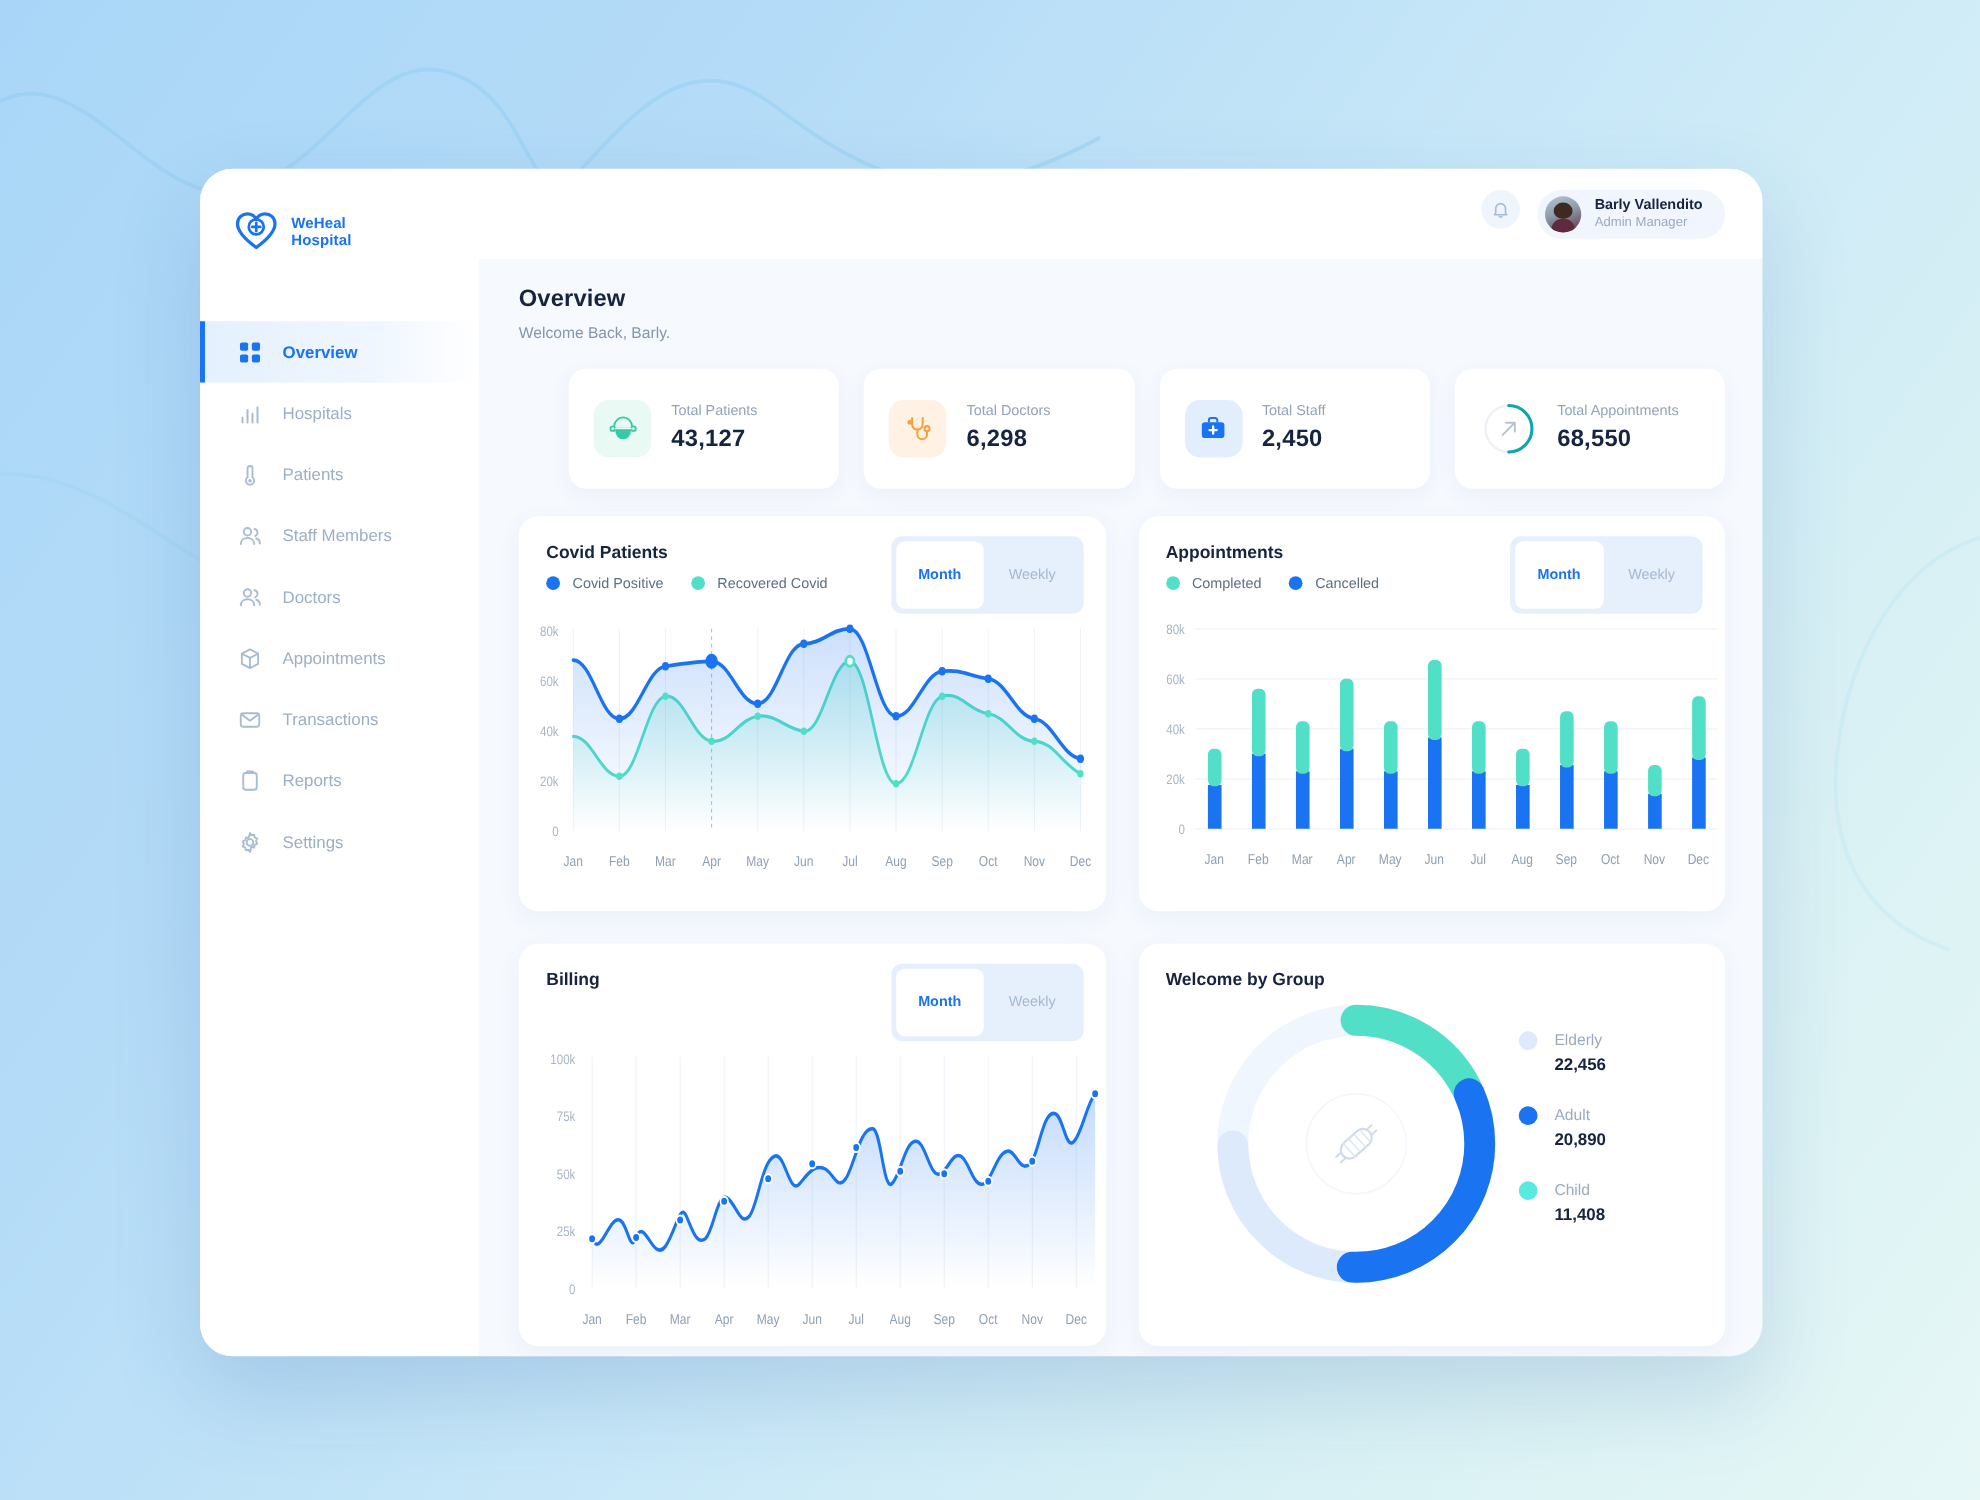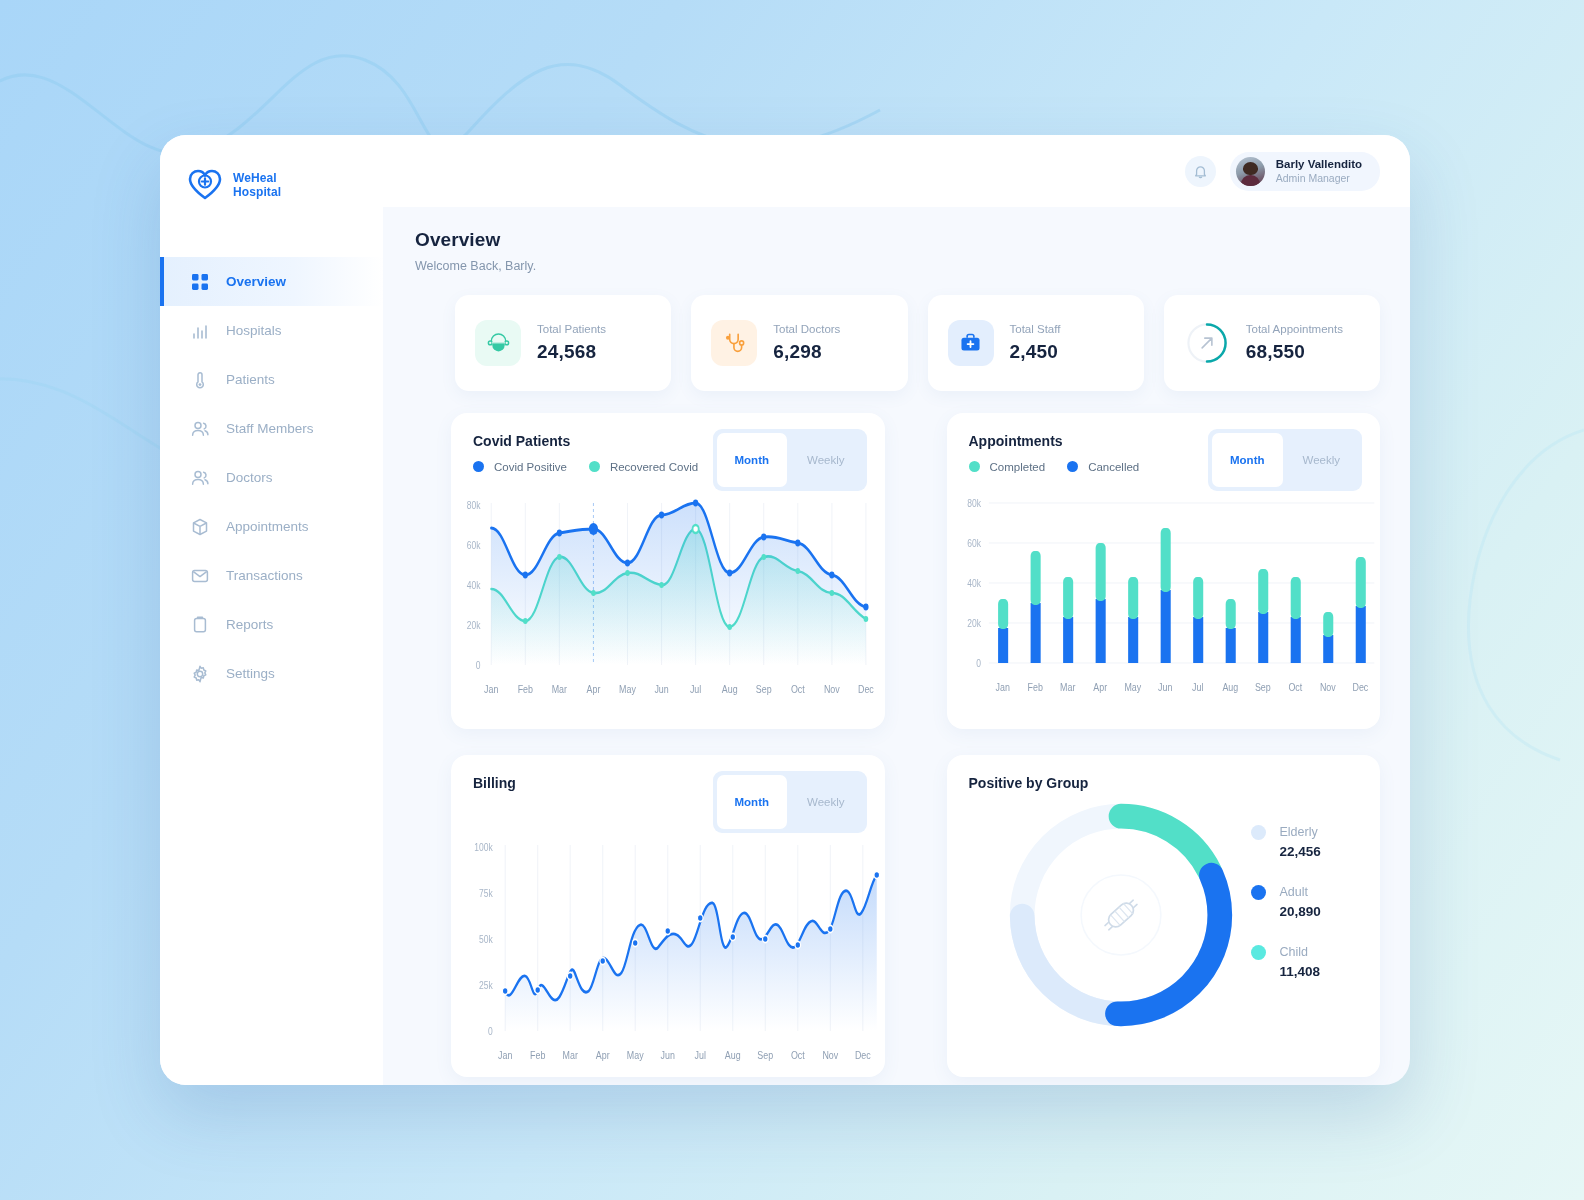--- a/index.html
+++ b/index.html
@@ -51,21 +51,21 @@
   }
   .search {
     width: 348px; height: 38px; border: 1.3px solid #e8edf5; border-radius: 19px;
     display: flex; align-items: center; gap: 10px; padding: 0 16px; background: #fff;
   }
   .search input {
     border: none; outline: none; font-size: 13.5px; color: #7d8ea5;
     font-family: "Liberation Sans", sans-serif; background: transparent; width: 100%;
   }
   .search input::placeholder { color: #9fb0c4; }
-  .topbar-right { margin-left: auto; display: flex; align-items: center; gap: 14px; }
+  .topbar-right { margin-left: auto; display: flex; gap: 14px; }
   .bell { width: 31px; height: 31px; border-radius: 50%; background: #eef5fd; display: flex; align-items: center; justify-content: center; cursor: pointer; }
   .profile {
     display: flex; align-items: center; gap: 11px; background: #f1f6fe;
     border-radius: 19px; padding: 5px 18px 5px 6px; cursor: pointer;
   }
   .avatar {
     width: 29px; height: 29px; border-radius: 50%; flex: none;
     background: linear-gradient(160deg,#b9c6d4 0%,#8d9cab 45%,#5d3244 100%);
     overflow: hidden; position: relative;
   }
@@ -84,21 +84,21 @@
     flex: 1; background: #fff; border-radius: 14px; height: 96px;
     display: flex; align-items: center; gap: 16px; padding: 0 20px;
     box-shadow: 0 5px 16px rgba(90,130,190,.07);
   }
   .stat-ico { width: 46px; height: 46px; border-radius: 12px; display: flex; align-items: center; justify-content: center; flex: none; }
   .stat-label { font-size: 11.5px; color: #93a4ba; }
   .stat-val { font-size: 19px; font-weight: bold; color: #16243f; margin-top: 6px; letter-spacing: .2px; }
 
   
   .grid { display: grid; grid-template-columns: 1fr 1fr; gap: 26px; margin-top: 22px; }
-  .card { background: #fff; border-radius: 16px; box-shadow: 0 5px 18px rgba(90,130,190,.07); padding: 20px 22px 14px 22px; position: relative; margin-left: 36px; }
+  .card { background: #fff; border-radius: 16px; box-shadow: 0 5px 18px rgba(90,130,190,.07); padding: 20px 22px 14px 22px; position: relative; }
   .card.tall { height: 316px; }
   .card.tall2 { height: 322px; }
   .card-title { font-size: 14px; font-weight: bold; color: #16243f; }
   .toggle {
     position: absolute; right: 18px; top: 16px;
     background: #e6f0fd; border-radius: 9px; padding: 4px; display: flex; gap: 2px;
   }
   .toggle span { font-size: 11.5px; padding: 21px 18px; border-radius: 7px; color: #a7b8cd; cursor: pointer; }
   .toggle span.on { background: #fff; color: #1a73f0; font-weight: bold; }
   .legend { display: flex; gap: 22px; margin-top: 12px; }
@@ -267,21 +267,21 @@
             <svg width="27" height="27" viewBox="0 0 28 28" fill="none" stroke="#35c9a4" stroke-width="1.5">
               <path d="M6.6 11.5a7.4 7.4 0 0 1 14.8 0"></path>
               <circle cx="5.4" cy="13.4" r="1.9"></circle>
                 <circle cx="22.6" cy="13.4" r="1.9"></circle>
               <path d="M7.6 12.6h12.8v3.2a6.4 6.4 0 0 1-12.8 0z" fill="#35c9a4" stroke="none"></path>
               <path d="M7 13.3h14" stroke="#e9faf4" stroke-width="1.1"></path>
             </svg>
           </div>
           <div>
             <div class="stat-label">Total Patients</div>
-            <div class="stat-val">24,568</div>
+            <div class="stat-val">43,127</div>
           </div>
         </div>
 
         <div class="stat">
           <div class="stat-ico" style="background:#fff2e4">
             <svg width="25" height="25" viewBox="0 0 26 26" fill="none" stroke="#f9a03c" stroke-width="1.7" stroke-linecap="round">
               <path d="M8 3.5v5.2a4.4 4.4 0 0 0 8.8 0V3.5"></path>
               <path d="M12.4 13.2v4a4 4 0 0 0 8 0v-2.4"></path>
               <circle cx="20.4" cy="12.4" r="2.1"></circle>
               <circle cx="6.2" cy="7" r="2.1" fill="#f9a03c" stroke="none"></circle>
@@ -561,21 +561,21 @@
                 <text x="364" y="238">Aug</text>
                 <text x="406" y="238">Sep</text>
               <text x="448" y="238">Oct</text>
                 <text x="490" y="238">Nov</text>
                 <text x="532" y="238">Dec</text>
             </g>
           </svg>
         </div>
 
         <div class="card tall2">
-          <div class="card-title">Positive by Group</div>
+          <div class="card-title">Welcome by Group</div>
           <div class="donut-wrap">
             <svg width="228" height="236" viewBox="0 0 240 240" style="margin-left:38px">
               <circle cx="120" cy="120" r="104" fill="none" stroke="#f0f6fd" stroke-width="26"></circle>
 
               <circle cx="120" cy="120" r="104" fill="none" stroke="#dceafb" stroke-width="26" stroke-linecap="round" stroke-dasharray="216 437" stroke-dashoffset="-272" transform="rotate(-90 120 120)"></circle>
 
               <circle cx="120" cy="120" r="104" fill="none" stroke="#52dfc8" stroke-width="26" stroke-linecap="round" stroke-dasharray="115 538" stroke-dashoffset="0" transform="rotate(-90 120 120)"></circle>
 
               <circle cx="120" cy="120" r="104" fill="none" stroke="#1a73f0" stroke-width="26" stroke-linecap="round" stroke-dasharray="210 443" stroke-dashoffset="-120" transform="rotate(-90 120 120)"></circle>
               <circle cx="120" cy="120" r="42" fill="none" stroke="#f4f8fd" stroke-width="1.6"></circle>

